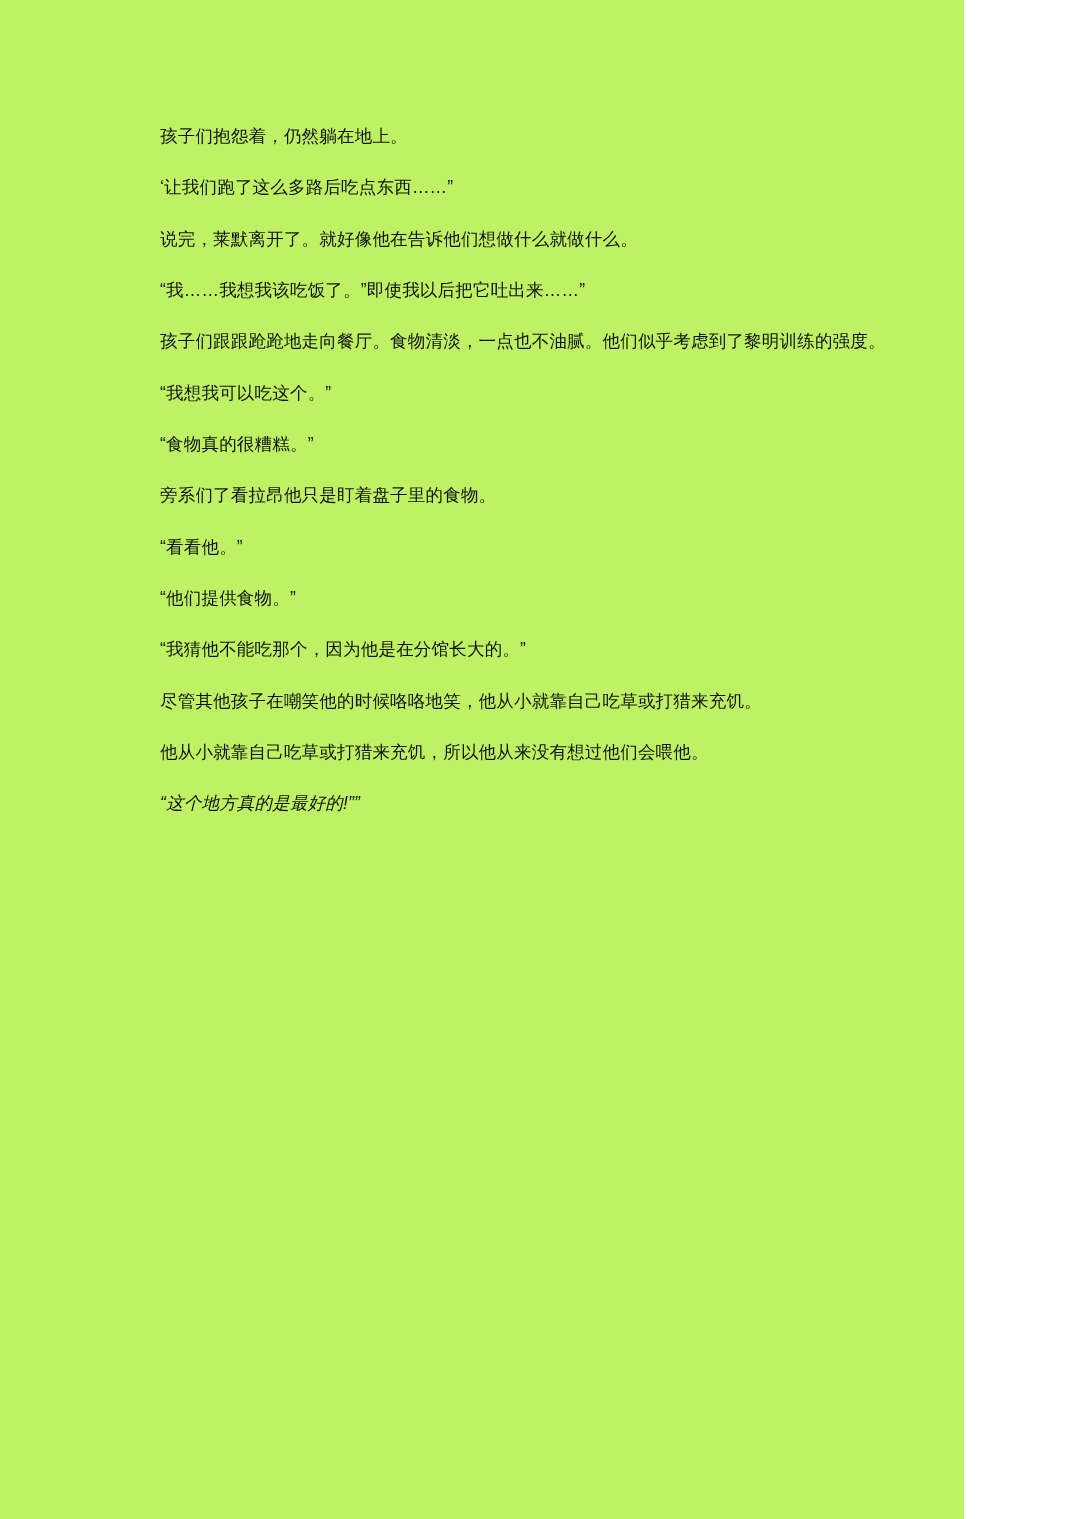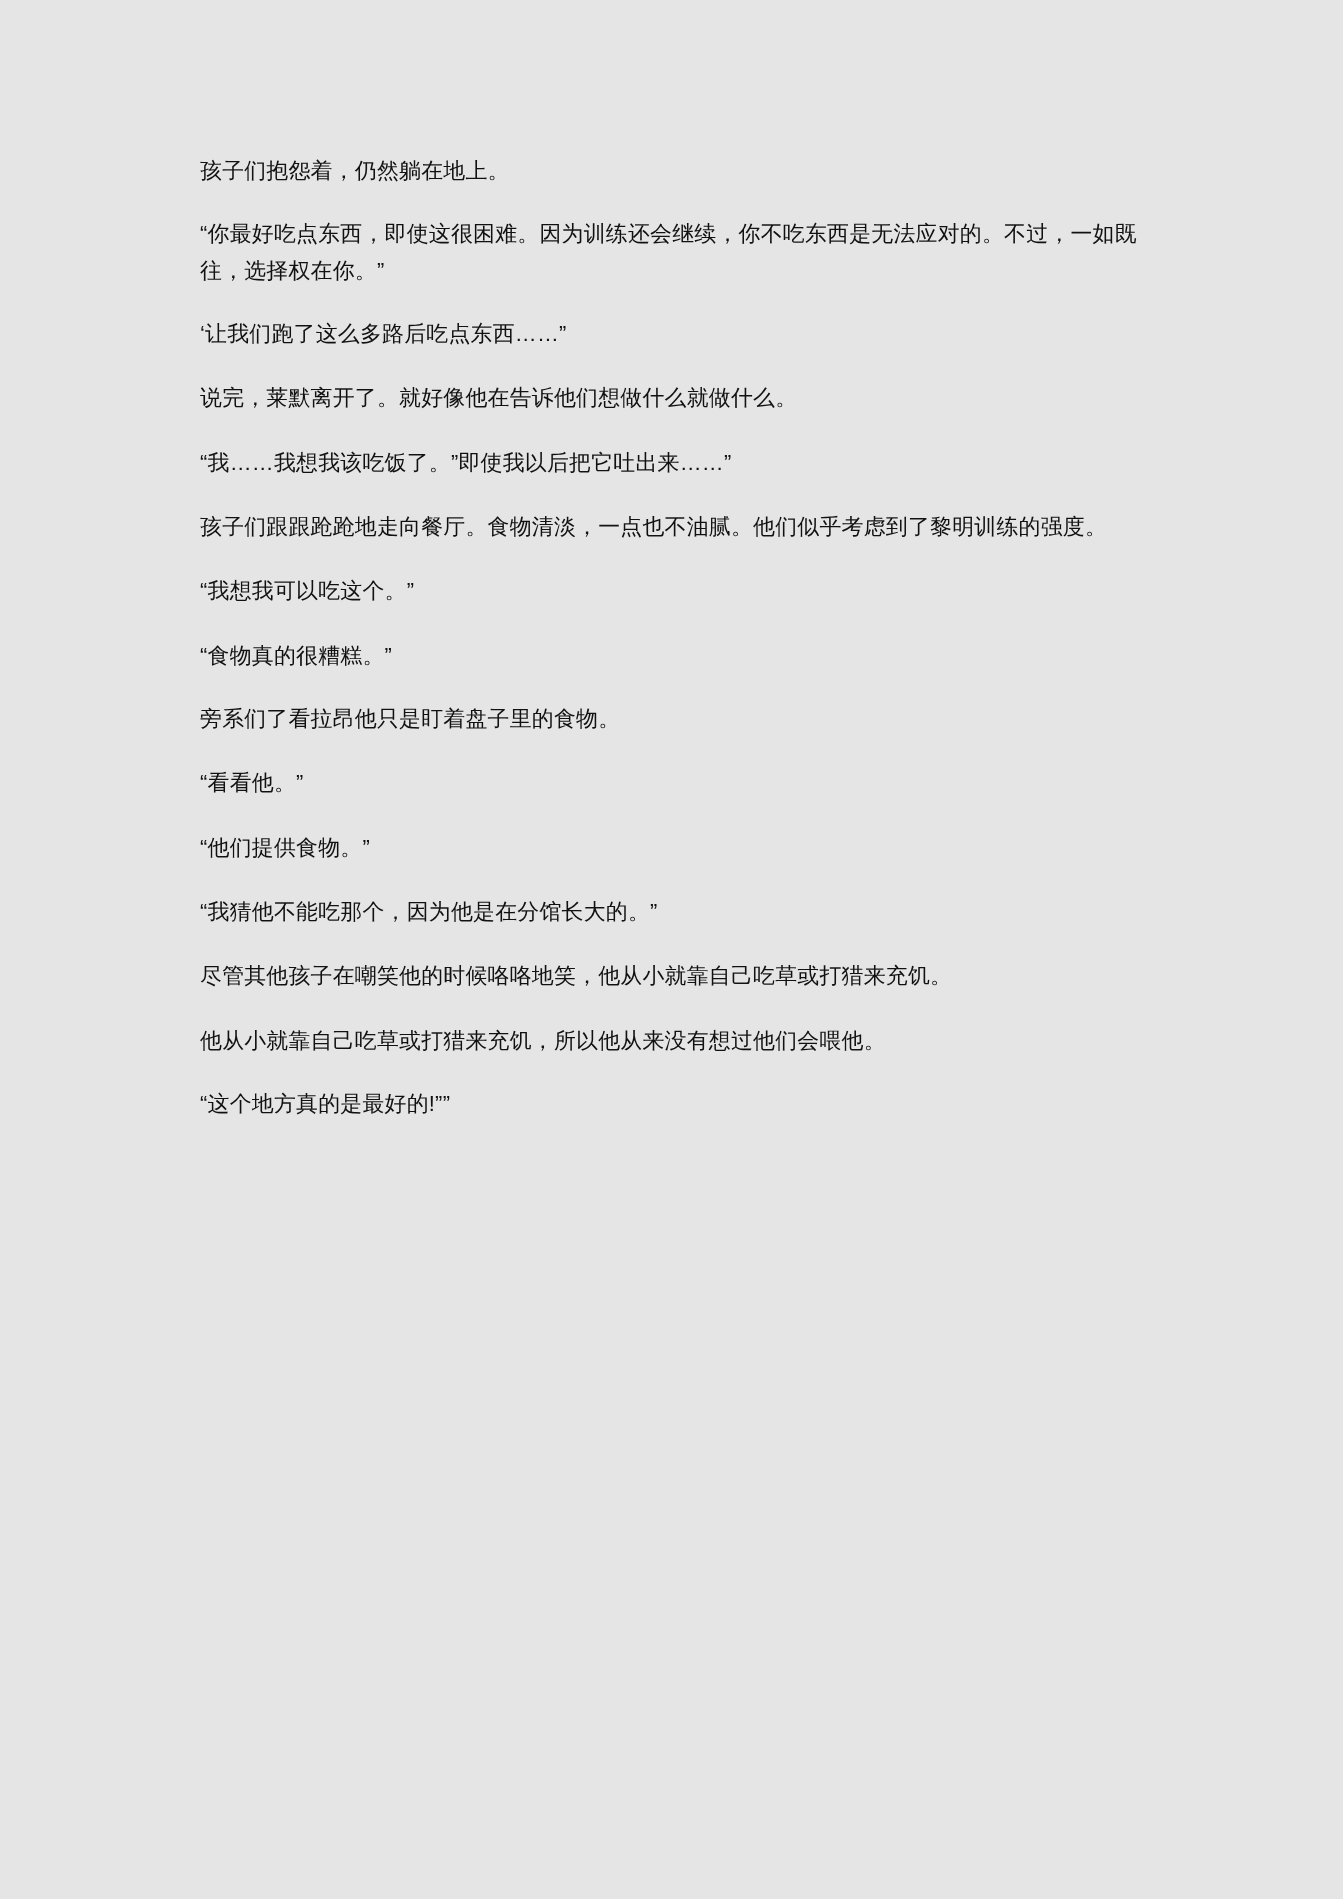--- a/index.html
+++ b/index.html
@@ -9,51 +9,51 @@
   }
   body {
     width: 1074px;
     height: 1519px;
     font-family: "Liberation Sans", "DejaVu Sans", sans-serif;
     color: #000000;
     overflow: hidden;
   }
   .page {
     position: relative;
-    width: 1074px;
+    width: 964px;
     height: 1519px;
-    background: #e5e5e5;
+    background: #bef264;
     box-sizing: border-box;
   }
   .content {
     position: absolute;
     left: 160px;
     top: 122px;
     width: 756px;
   }
   .para {
     font-size: 17.5px;
     line-height: 1.62;
     letter-spacing: 0.2px;
     margin: 0 0 23px 0;
     text-align: left;
     color: #111111;
     word-break: break-word;
   }
   .para:last-child {
     margin-bottom: 0;
+    font-style: italic;
   }
 </style>
 </head>
 <body>
 
 <div class="page">
   <div class="content">
     <p class="para">孩子们抱怨着，仍然躺在地上。</p>
-    <p class="para">“你最好吃点东西，即使这很困难。因为训练还会继续，你不吃东西是无法应对的。不过，一如既往，选择权在你。”</p>
     <p class="para">‘让我们跑了这么多路后吃点东西……”</p>
     <p class="para">说完，莱默离开了。就好像他在告诉他们想做什么就做什么。</p>
     <p class="para">“我……我想我该吃饭了。”即使我以后把它吐出来……”</p>
     <p class="para">孩子们跟跟跄跄地走向餐厅。食物清淡，一点也不油腻。他们似乎考虑到了黎明训练的强度。</p>
     <p class="para">“我想我可以吃这个。”</p>
     <p class="para">“食物真的很糟糕。”</p>
     <p class="para">旁系们了看拉昂他只是盯着盘子里的食物。</p>
     <p class="para">“看看他。”</p>
     <p class="para">“他们提供食物。”</p>
     <p class="para">“我猜他不能吃那个，因为他是在分馆长大的。”</p>

